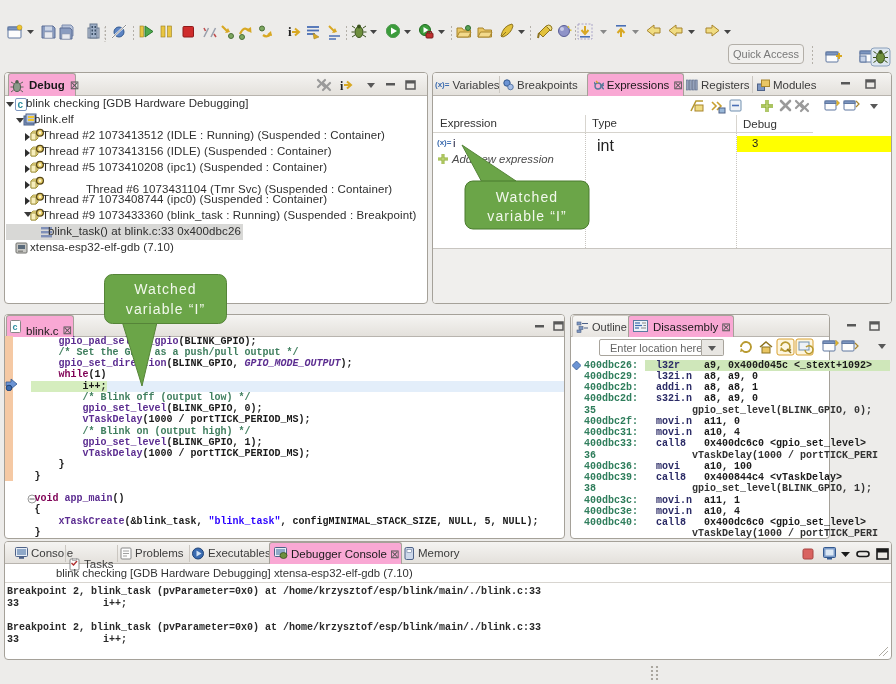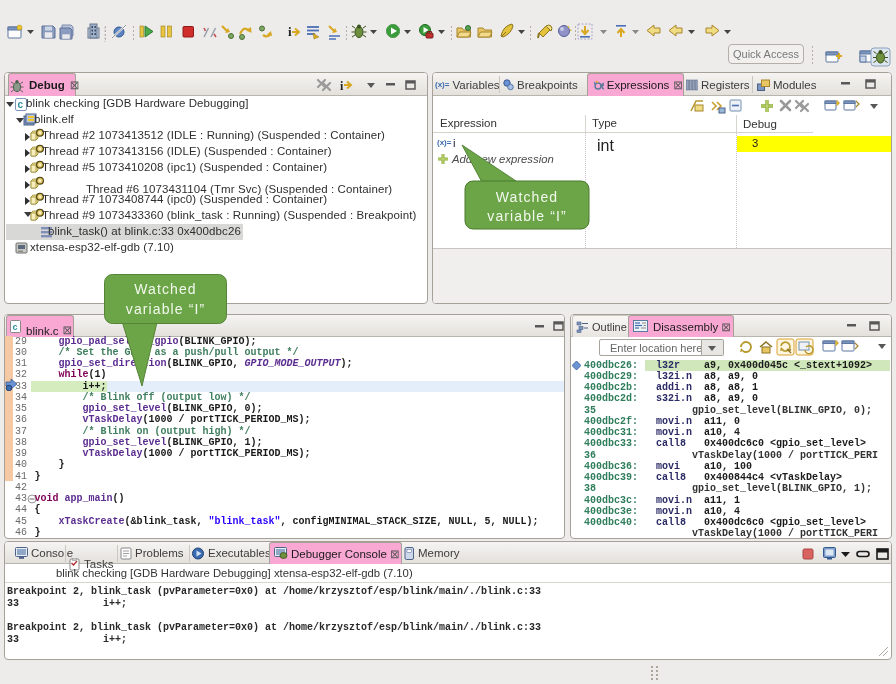--- a/index.html
+++ b/index.html
@@ -454,45 +454,27 @@
       <rect x="21" y="2" width="9" height="8" fill="none" stroke="#585858" stroke-width="1.5"></rect>
         <rect x="21" y="2" width="9" height="2.5" fill="#585858"></rect>
     </svg>
     <div class="abs" style="left:0;top:21px;width:8px;height:145px;background:#f5c9a4;"></div>
     <div class="abs" style="left:26px;top:65.5px;width:76px;height:11.25px;background:#d5edbe;"></div>
     <div class="abs" style="left:102px;top:65.5px;width:457px;height:11.25px;background:#e3eefa;"></div>
     <svg class="abs" style="left:0;top:62px" width="14" height="14">
         <path d="M1 5 h5 v-3 l6 5 l-6 5 v-3 h-5 z" fill="#6c94d4" stroke="#33598f" stroke-width="0.8"></path>
         <circle cx="4" cy="11" r="2.8" fill="#3b6baf" stroke="#224477"></circle>
       </svg>
-    <div id="gutter" class="abs mono" style="left:8px;top:20.5px;width:14px;font-size:10px;line-height:11.25px;color:#6a6a6a;text-align:right;white-space:pre;">29
-30
-31
-32
-33
-34
-35
-36
-37
-38
-39
-40
-41
-42
-43
-44
-45
-46</div>
     <svg class="abs" style="left:21.5px;top:179px" width="10" height="10">
         <circle cx="5" cy="5" r="4" fill="#fff" stroke="#999"></circle>
         <line x1="2.5" y1="5" x2="7.5" y2="5" stroke="#666"></line>
       </svg>
     <div id="code" class="abs mono" style="left:29.5px;top:20.5px;font-size:10px;line-height:11.25px;font-weight:bold;color:#1a1a1a;white-space:pre;"><div>    <f>gpio_pad_select_gpio</f>(BLINK_GPIO);</div><div><c>    /* Set the GPIO as a push/pull output */</c></div><div>    <f>gpio_set_direction</f>(BLINK_GPIO, <m>GPIO_MODE_OUTPUT</m>);</div><div>    <k>while</k>(1)</div><div>        i++;</div><div><c>        /* Blink off (output low) */</c></div><div>        <f>gpio_set_level</f>(BLINK_GPIO, 0);</div><div>        <f>vTaskDelay</f>(1000 / portTICK_PERIOD_MS);</div><div><c>        /* Blink on (output high) */</c></div><div>        <f>gpio_set_level</f>(BLINK_GPIO, 1);</div><div>        <f>vTaskDelay</f>(1000 / portTICK_PERIOD_MS);</div><div>    }</div><div>}</div><div> </div><div><k>void</k> <f>app_main</f>()</div><div>{</div><div>    <f>xTaskCreate</f>(&amp;blink_task, <sx>"blink_task"</sx>, configMINIMAL_STACK_SIZE, NULL, 5, NULL);</div><div>}</div></div>
   </div>
-  <div id="disasmpanel" class="panel" style="left:570px;top:314px;width:322px;height:225px;">
+  <div id="disasmpanel" class="panel" style="left:570px;top:314px;width:260px;height:225px;">
     <div class="tabbar" style="height:22px;"></div>
     <div class="tab" style="left:1px;height:22px;border:1px solid #cbc7c1;border-bottom:none;border-radius:3px 3px 0 0;padding:0 2px 0 3px;font-size:11px;background:linear-gradient(#f8f7f5,#e8e5e1);"><svg width="13" height="12" style="margin-right:3px">
           <g fill="#7d96c0" stroke="#4e6288" stroke-width="0.6">
             <rect x="1" y="1" width="4" height="3"></rect>
             <rect x="3" y="5.5" width="4" height="3"></rect>
             <rect x="1" y="9" width="4" height="2.5"></rect>
           </g>
           <g stroke="#4e6288">
             <line x1="6" y1="2.5" x2="12" y2="2.5"></line>
             <line x1="8" y1="7" x2="12" y2="7"></line>

